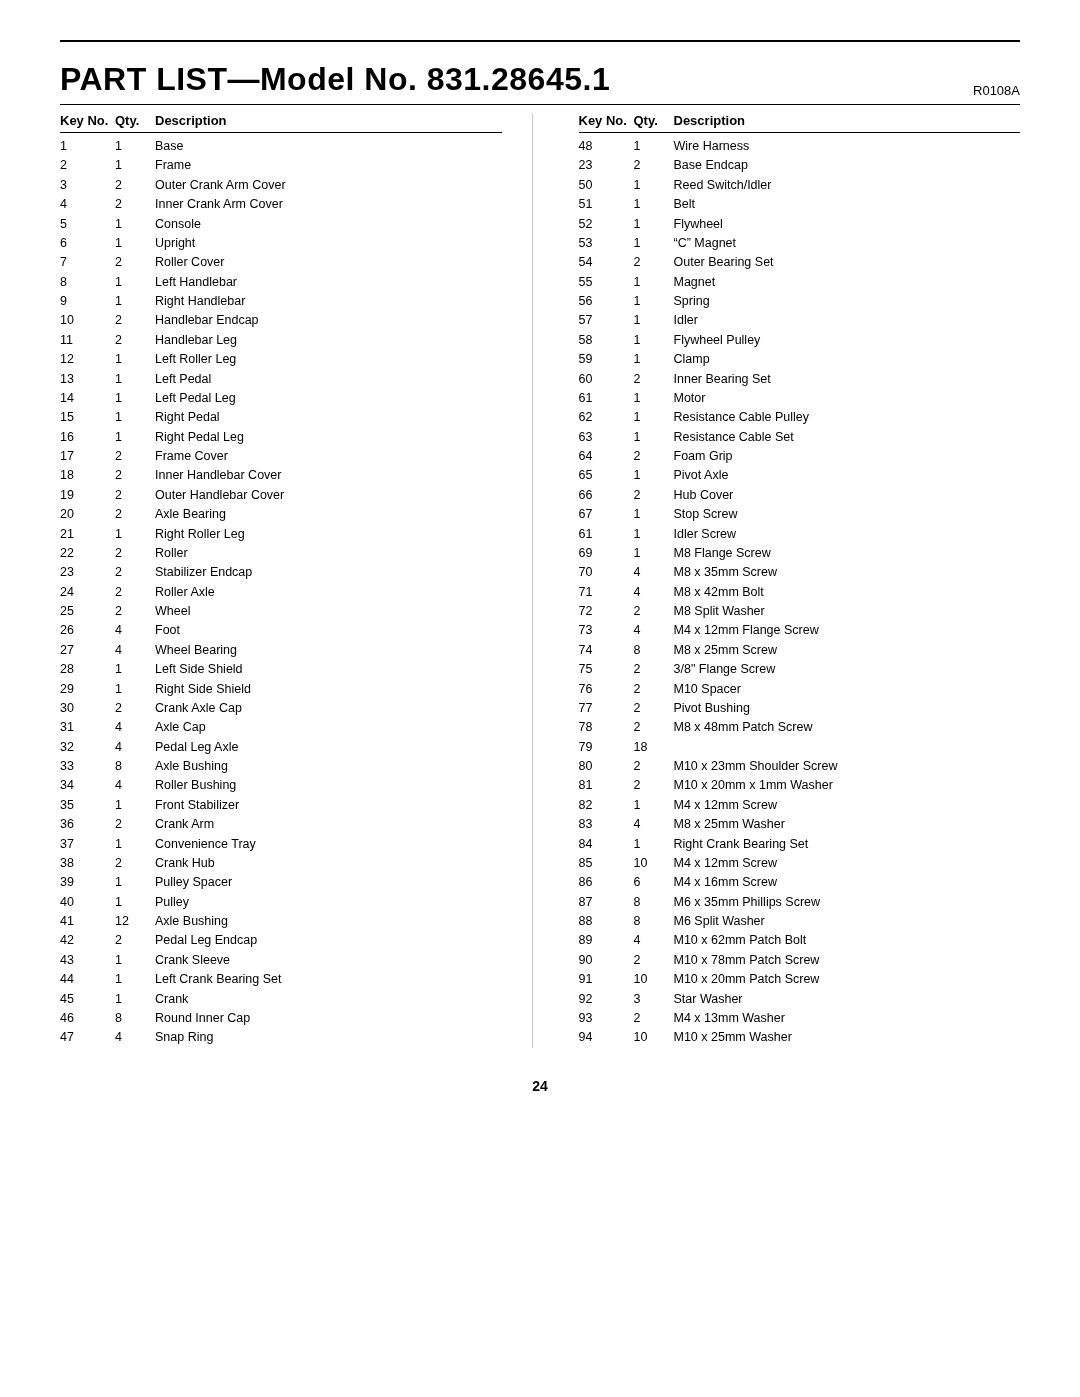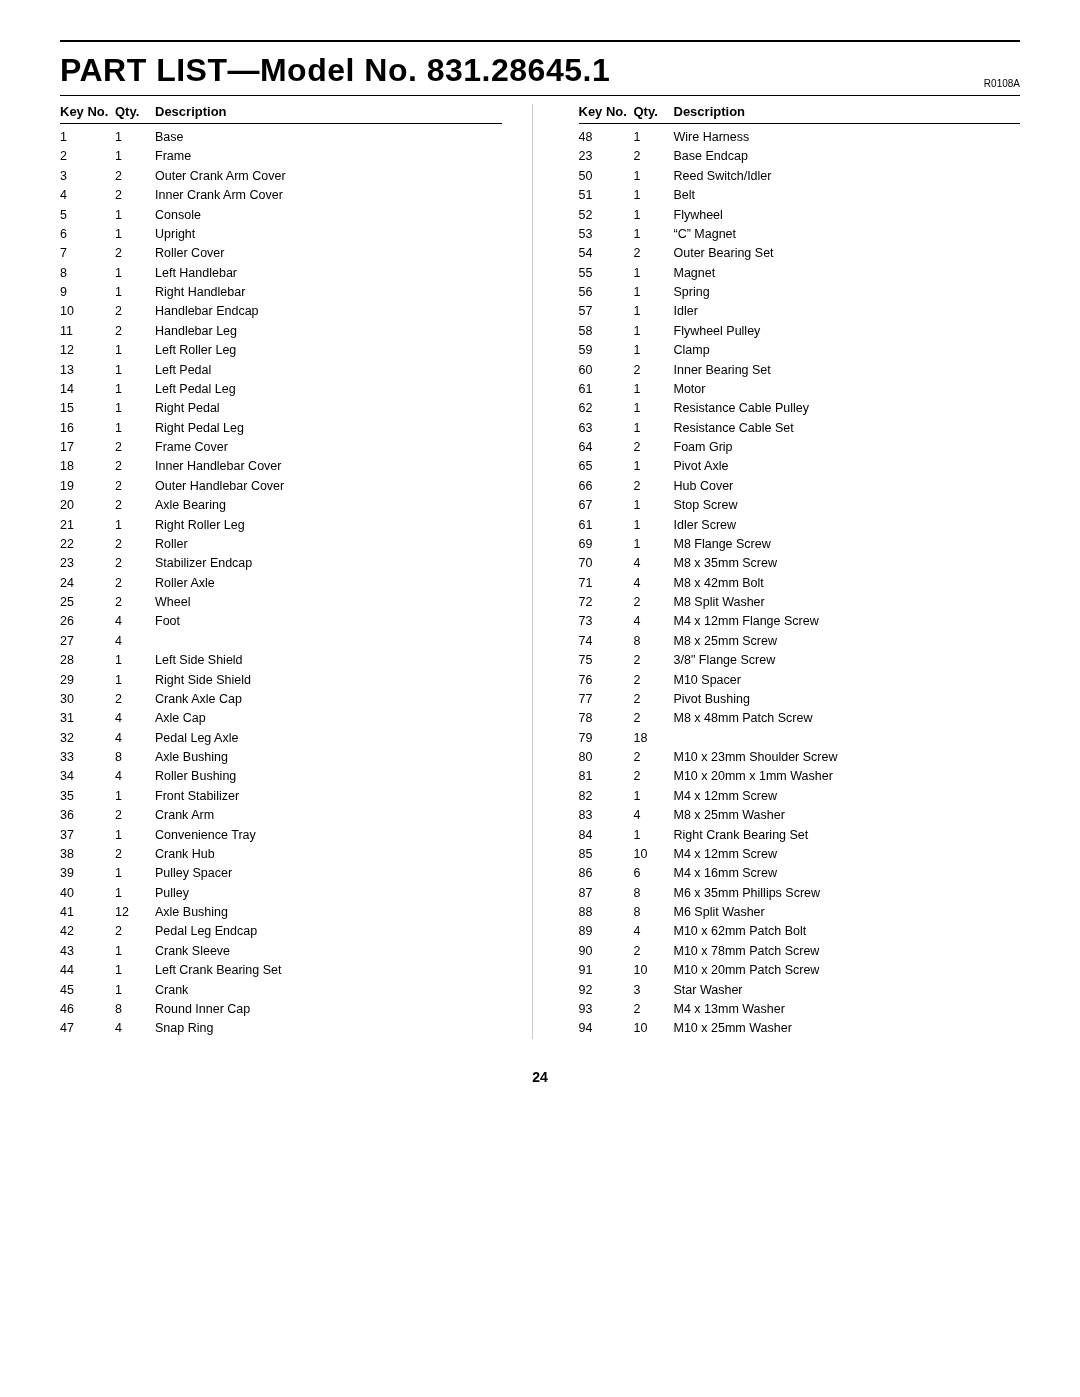--- a/index.html
+++ b/index.html
@@ -7,33 +7,33 @@
       background: #fff;
       font-family: Arial, Helvetica, sans-serif;
       font-size: 13px;
       color: #000;
       width: 1080px;
       min-height: 1397px;
       padding: 40px 60px 60px 60px;
     }
     .page-header {
       border-top: 2px solid #000;
-      padding-top: 10px;
+      padding-top: 19px;
       margin-bottom: 6px;
       display: flex;
       justify-content: space-between;
       align-items: flex-end;
     }
     .page-title {
       font-size: 32px;
       font-weight: bold;
       letter-spacing: 0.5px;
     }
     .model-code {
-      font-size: 10px;
+      font-size: 13px;
       font-weight: normal;
     }
     .divider {
       border: none;
       border-top: 1.5px solid #000;
       margin-bottom: 8px;
     }
     .columns-wrapper {
       display: flex;
       gap: 16px;
@@ -226,20 +226,21 @@
       <span class="desc">Wheel</span>
     </div>
         <div class="part-row">
       <span class="key-no">26</span>
       <span class="qty">4</span>
       <span class="desc">Foot</span>
     </div>
         <div class="part-row">
       <span class="key-no">27</span>
       <span class="qty">4</span>
+      <span class="desc">Wheel Bearing</span>
     </div>
         <div class="part-row">
       <span class="key-no">28</span>
       <span class="qty">1</span>
       <span class="desc">Left Side Shield</span>
     </div>
         <div class="part-row">
       <span class="key-no">29</span>
       <span class="qty">1</span>
       <span class="desc">Right Side Shield</span>

